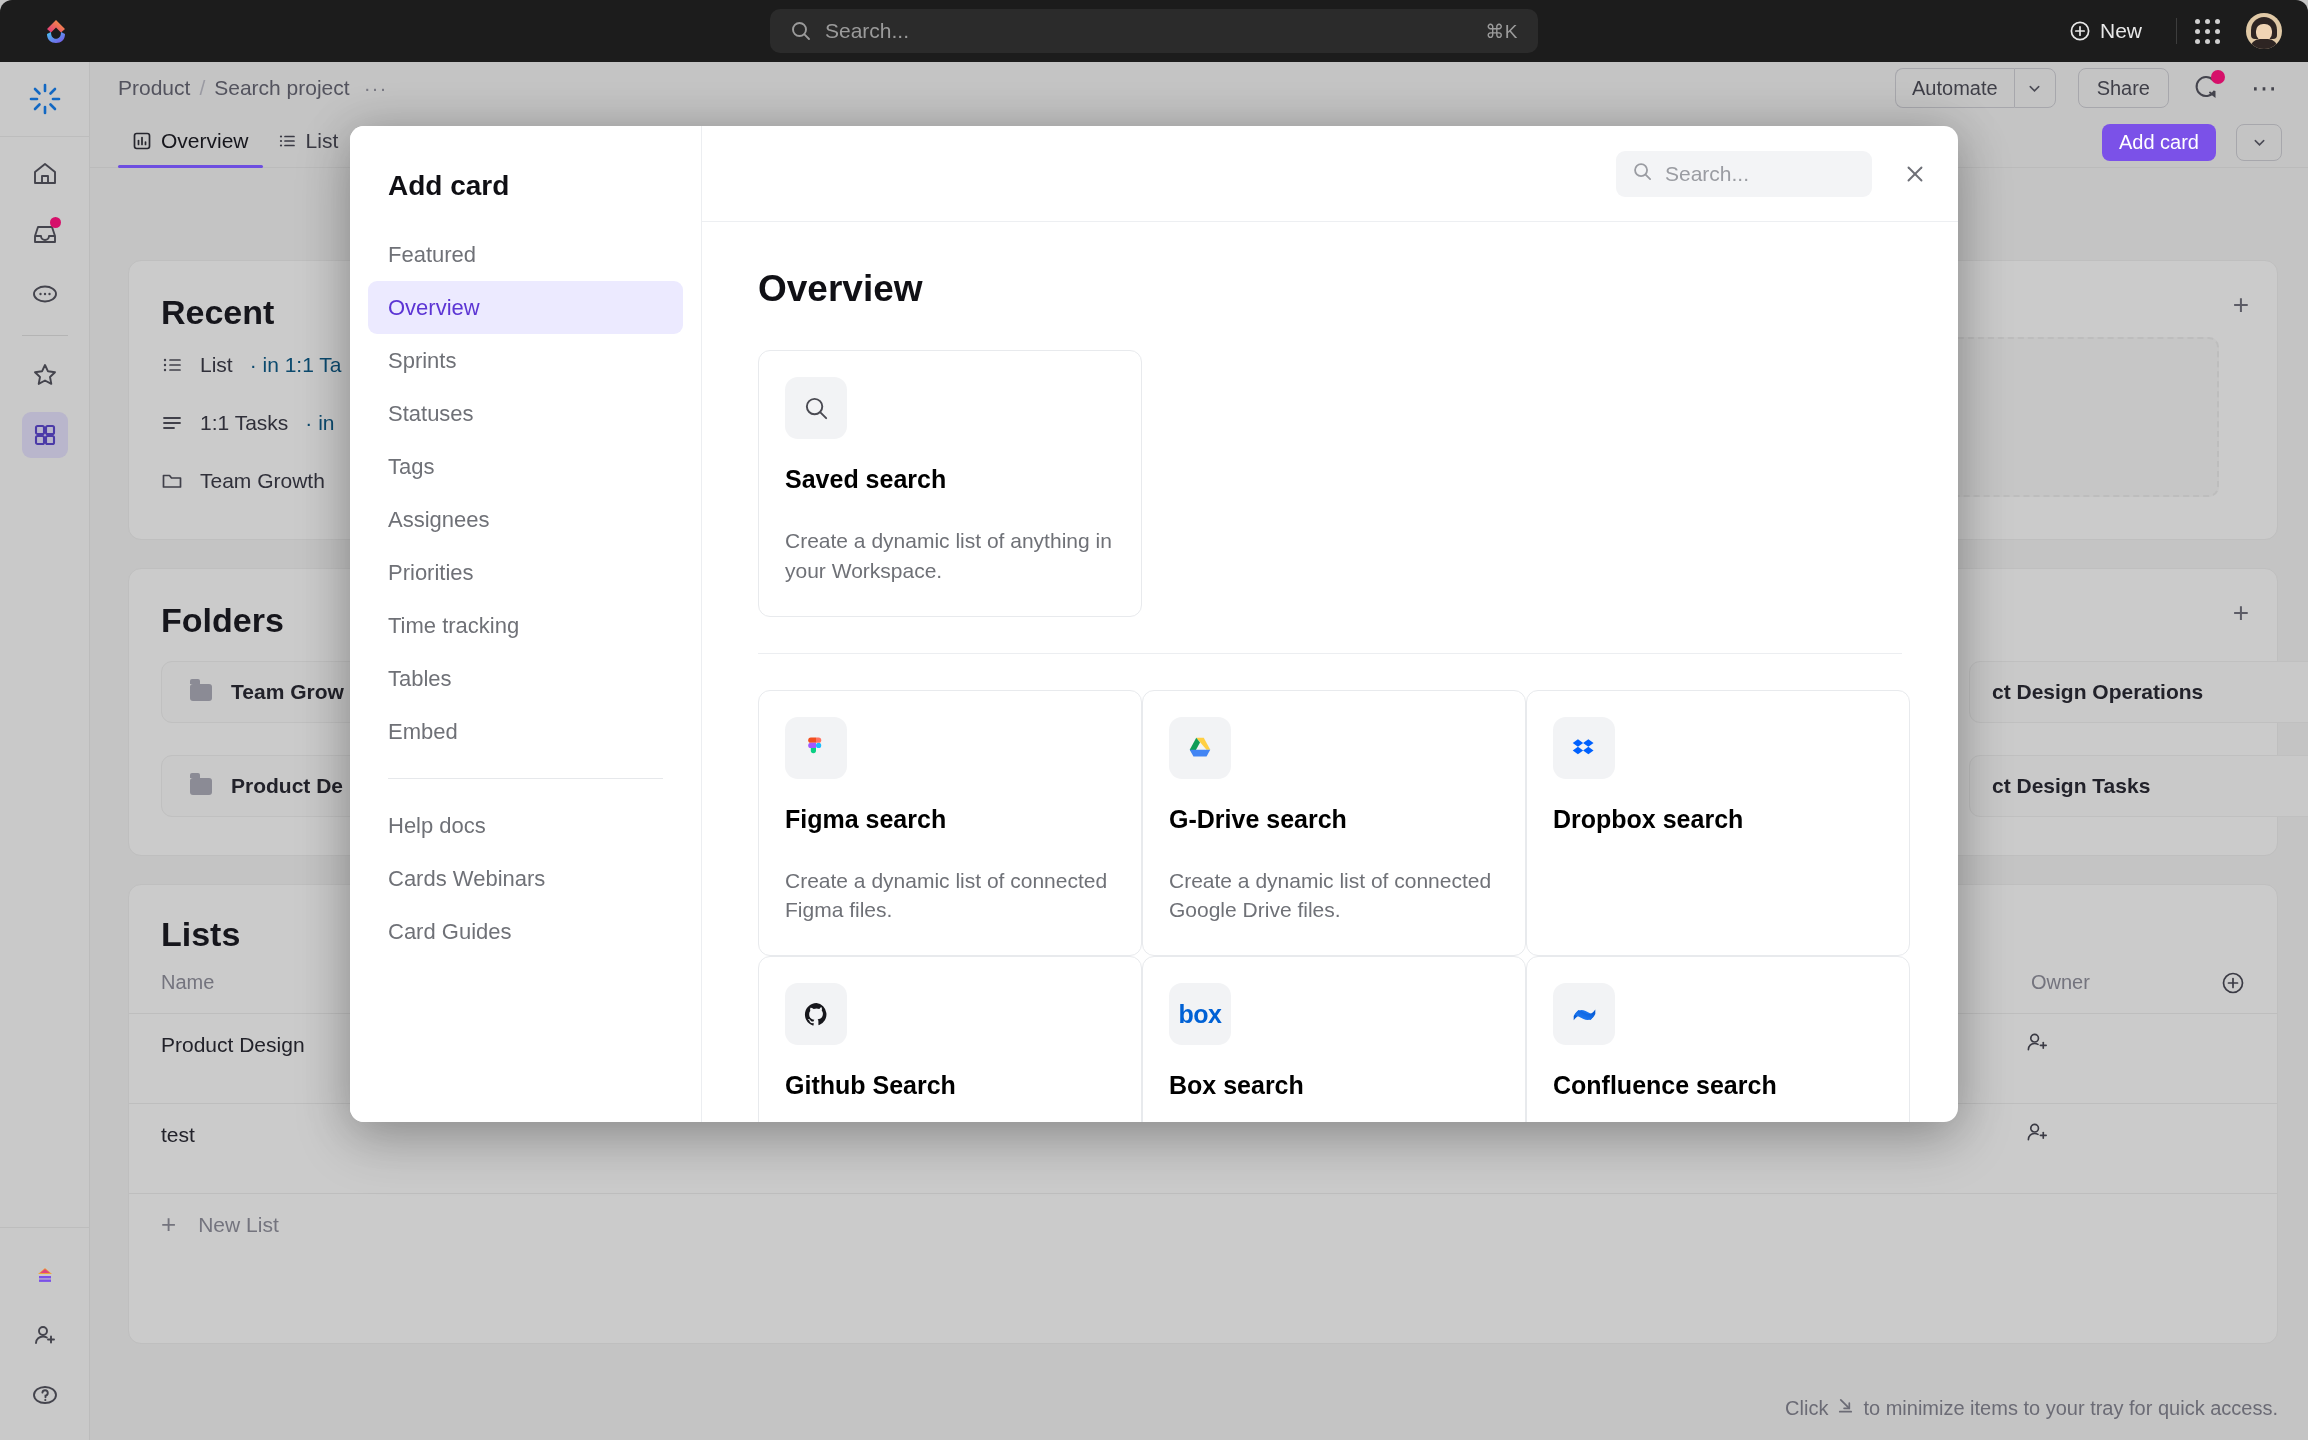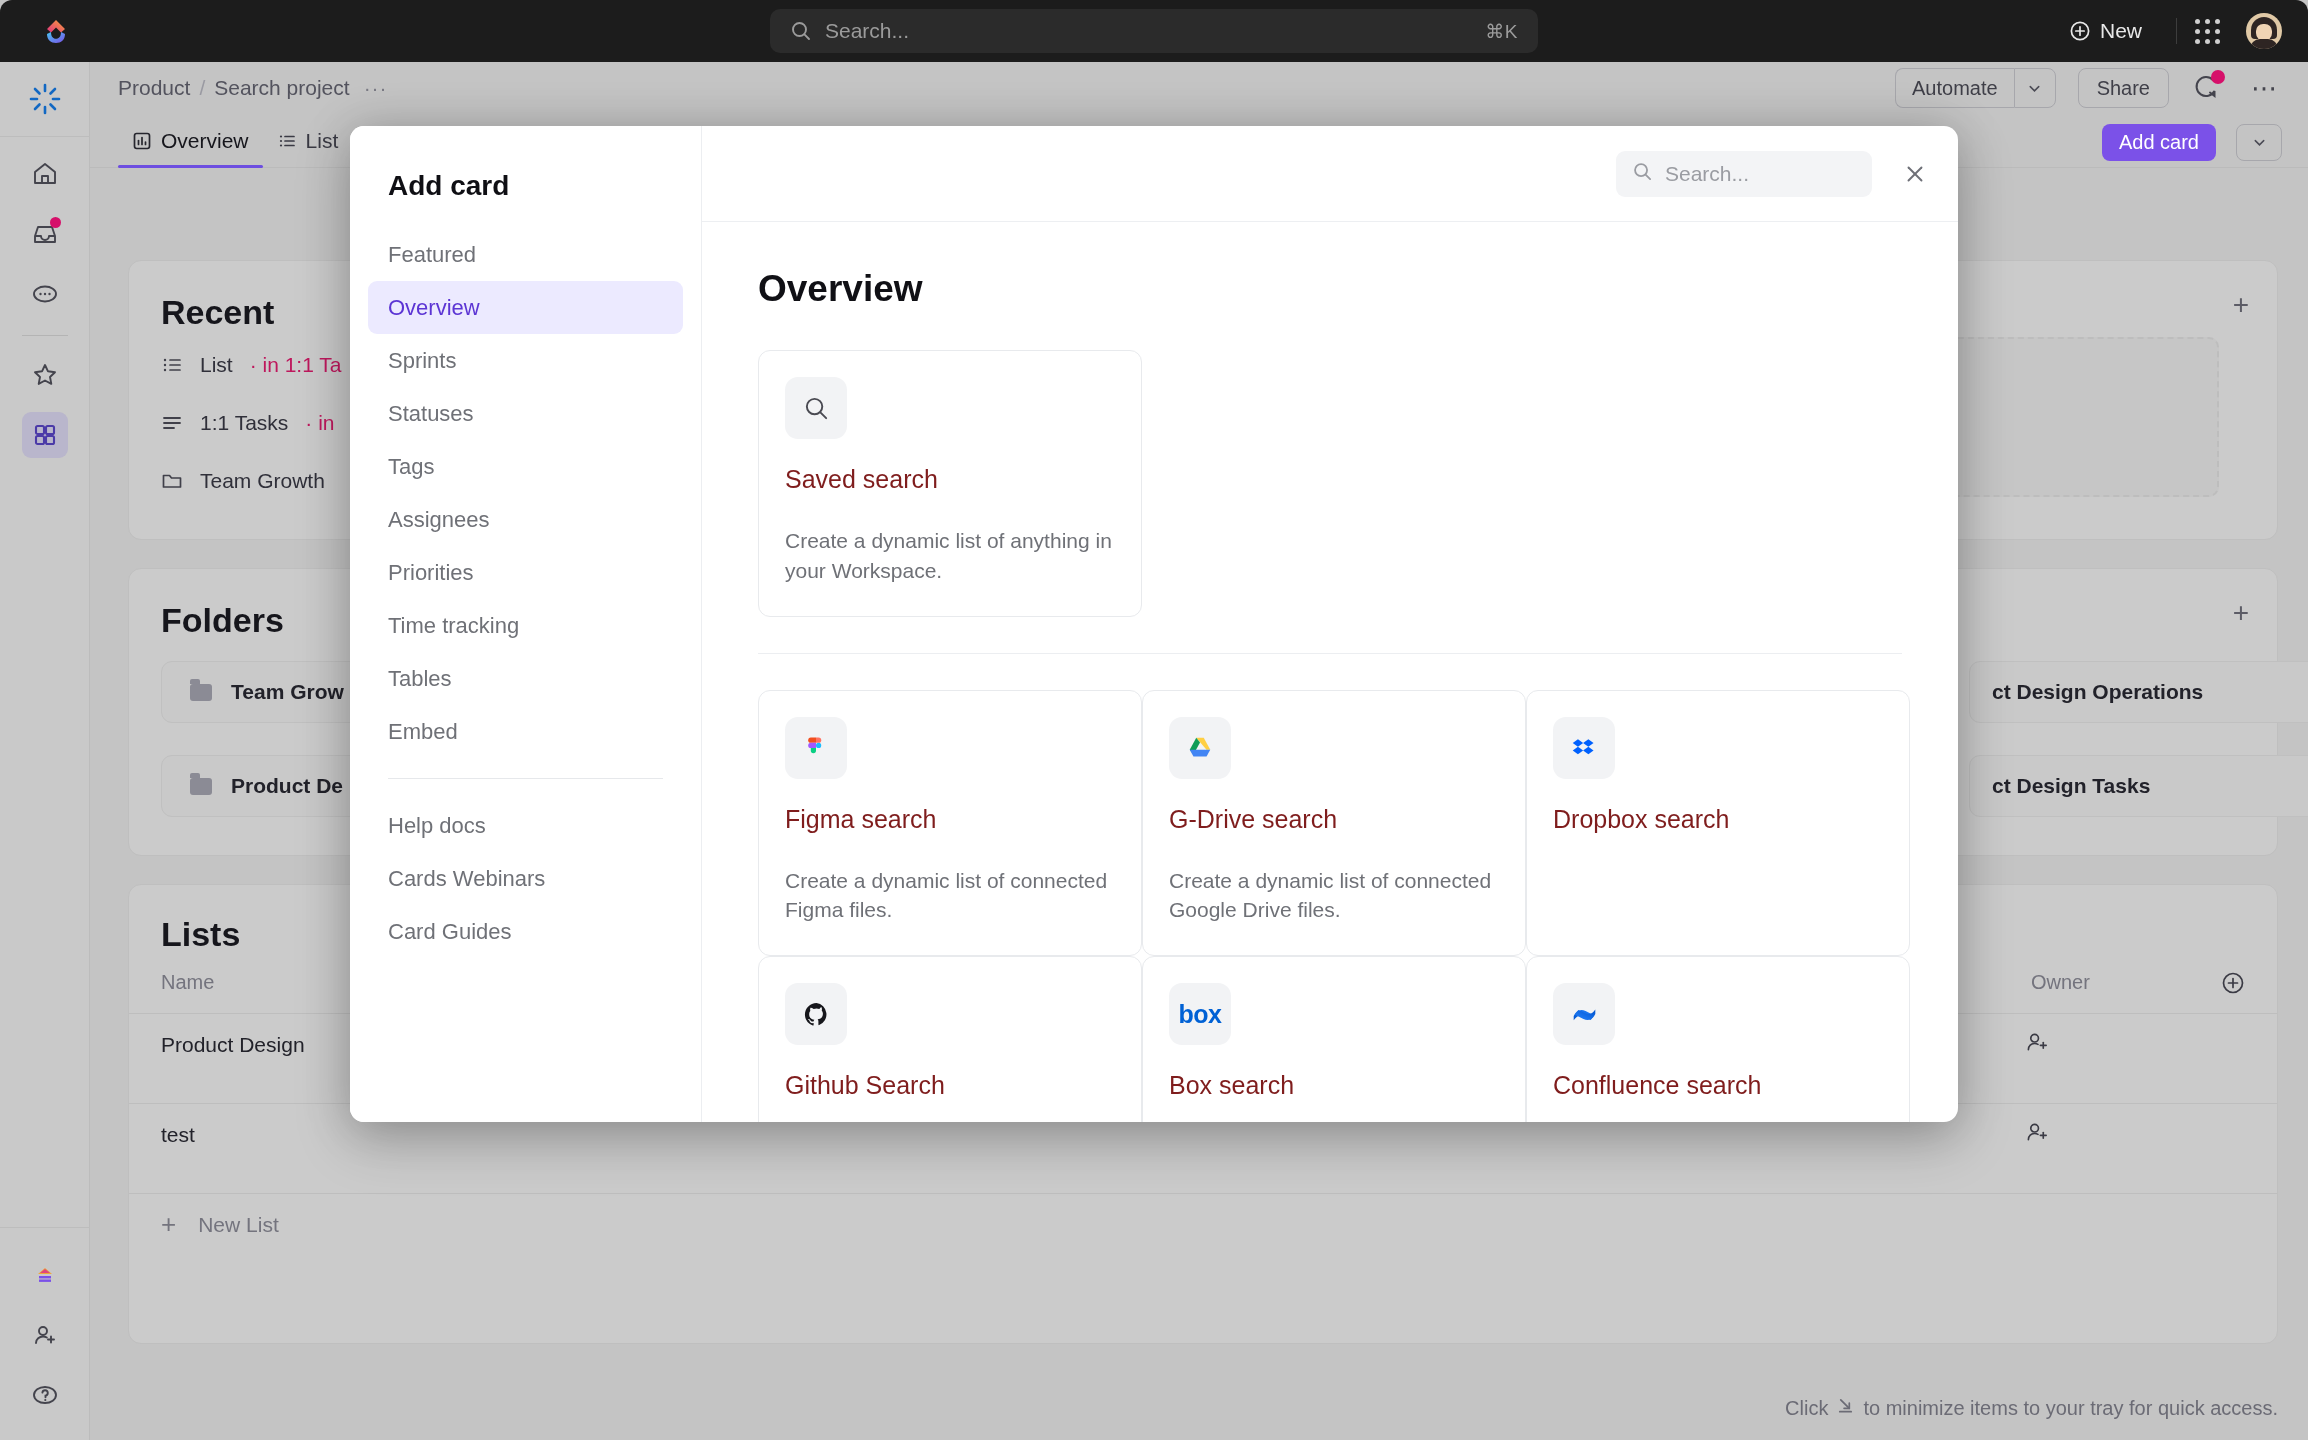--- a/index.html
+++ b/index.html
@@ -118,21 +118,21 @@
     border: 1px solid #a7a7ac; border-radius: 8px;
     display: flex; align-items: center; justify-content: center; cursor: pointer;
   }
 
   
   .bg-panel {
     position: absolute; background: #cbcbcb; border: 1px solid #bfbfbf; border-radius: 13px;
   }
   .bg-panel-title { font-size: 34px; font-weight: bold; color: #16161c; }
   .bg-row { display: flex; align-items: center; gap: 17px; font-size: 21px; color: #30303a; }
-  .bg-muted { color: #be185d; }
+  .bg-muted { color: #0c4a6e; }
   .plus-sq { position: absolute; font-size: 28px; color: #5c5c66; cursor: pointer; }
   .folder-chip {
     border: 1px solid #c0c0c0; border-radius: 11px; background: #c9c9c9;
     height: 62px; display: flex; align-items: center; padding-left: 28px; gap: 19px;
     font-size: 21px; color: #22222a; font-weight: 600;
   }
   .folder-ico { width: 22px; height: 17px; background: #8b8b95; border-radius: 3px; position: relative; }
   .folder-ico::before { content:""; position: absolute; top:-5px; left:0; width: 10px; height: 5px;
                         background:#8b8b95; border-radius: 2px 2px 0 0; }
   .list-table-head { display: flex; font-size: 20px; color: #74747e; padding: 0 32px; }
@@ -188,21 +188,21 @@
   .card-grid { display: grid; grid-template-columns: repeat(3, 384px); }
   .feature-card {
     border: 1px solid #e8eaed; border-radius: 12px; padding: 26px 26px 30px 26px;
     cursor: pointer; background: #fff; min-height: 175px;
   }
   .feature-card.solo { width: 384px; }
   .fc-icon {
     width: 62px; height: 62px; border-radius: 13px; background: #f2f3f5;
     display: flex; align-items: center; justify-content: center; margin-bottom: 26px;
   }
-  .fc-title { font-size: 25px; font-weight: normal; color: #7f1d1d; margin-bottom: 12px; }
+  .fc-title { font-size: 25px; font-weight: bold; color: #000000; margin-bottom: 12px; }
   .fc-desc { font-size: 21px; line-height: 1.42; color: #6f7177; margin-top: 32px; }
   .grid-divider { height: 1px; background: #eceef1; margin: 36px 0; }
 </style>
 </head>
 <body>
 
 <div id="root">
 
   <div class="rail">
     <div class="rail-logo">

